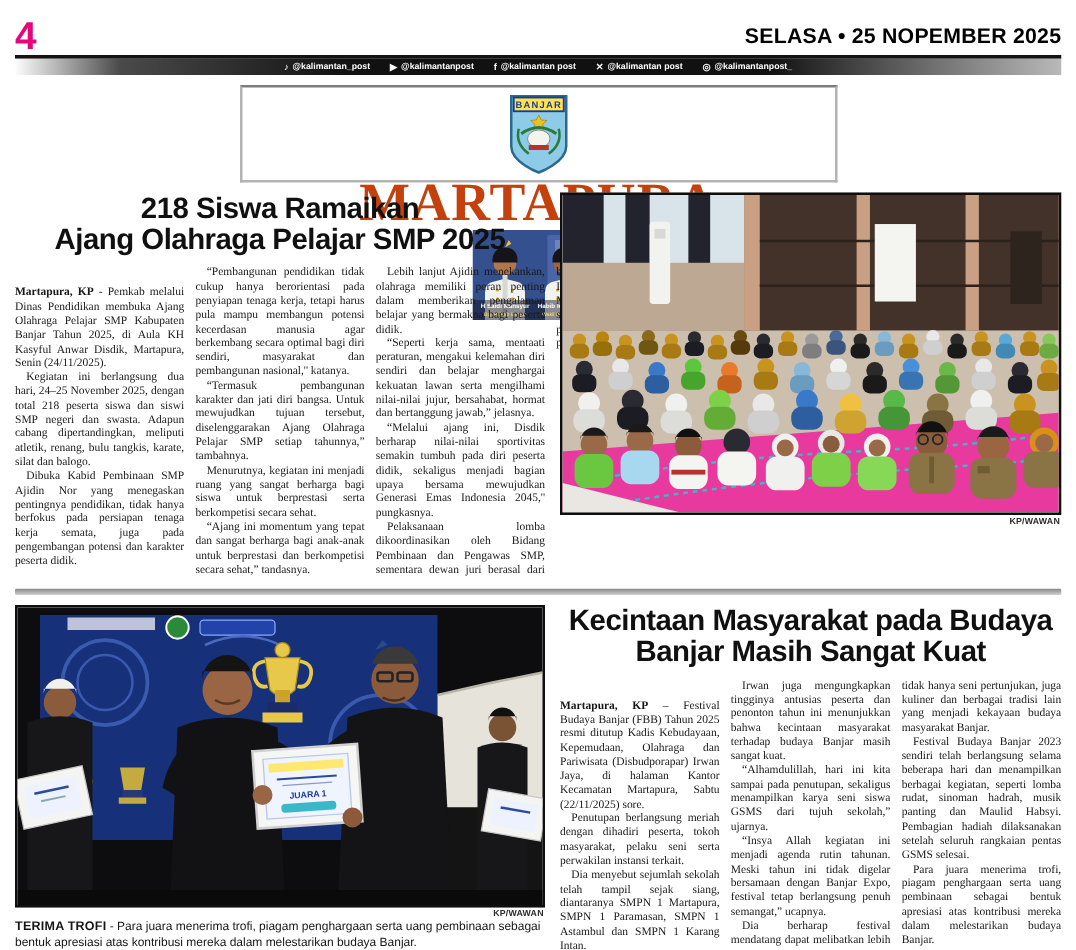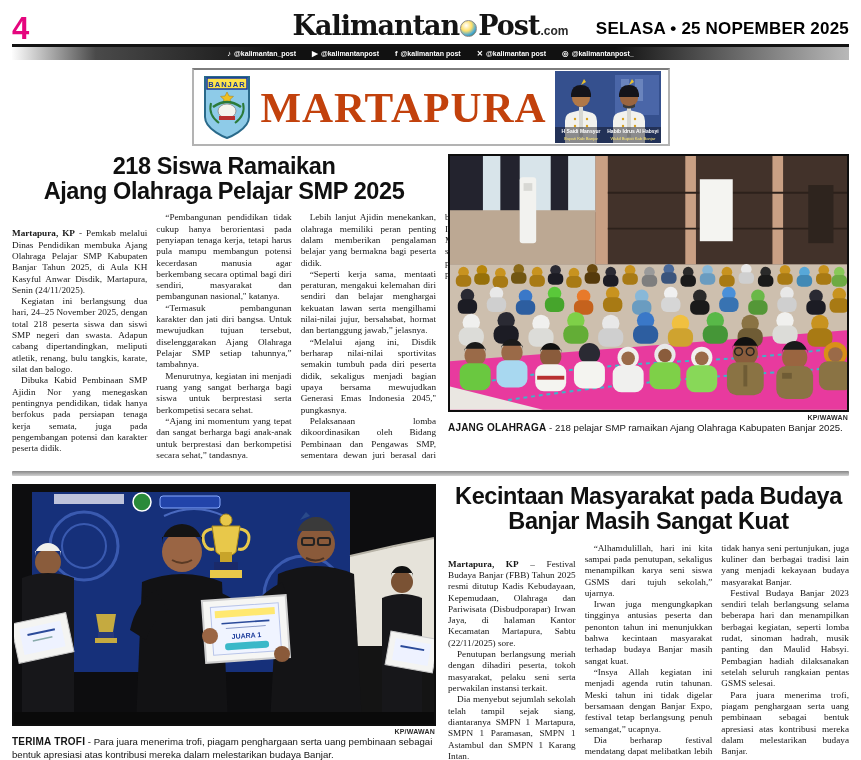--- a/index.html
+++ b/index.html
@@ -16,21 +16,21 @@
   .brand-suffix { font-size:12px; font-weight:700; color:#2a2a2a; margin-left:1px; }
   .edition-date { margin-left:auto; font-size:17px; font-weight:700; color:#000; padding-bottom:3px; letter-spacing:0.2px; }
   .masthead-rule { height:3px; background:#131313; margin-top:2px; }
   .social-bar { height:13px; display:flex; align-items:center; justify-content:center; gap:16px;
     background:linear-gradient(90deg,#fdfdfd 0%, #4a4a4a 10%, #111 32%, #111 72%, #b9b9b9 100%); }
   .social-item { display:flex; align-items:center; gap:3px; color:#fff; font-size:7px; font-weight:600; }
   .social-glyph { font-size:7.5px; line-height:1; }
 
   
   .banner { width:478px; height:78px; margin:8px auto 8px; border:2px solid #b3b3b3; border-top-color:#7d7d7d;
-    display:flex; align-items:center; justify-content:space-between; padding:3px 7px; background:#fff; }
+    display:flex; align-items:center; justify-content:space-between; padding:3px 7px; background:#fff;flex-direction:column; }
   .banner-title { font-family:"Liberation Serif", serif; font-size:43px; font-weight:600; color:#c2410c; letter-spacing:1px; line-height:1; }
   .crest svg, .officials svg { display:block; }
 
   
   .top-row, .bottom-row { display:flex; gap:12px; align-items:flex-start; }
   .article h1 { font-size:23.5px; font-weight:800; line-height:1.07; text-align:center; color:#101010;
     margin:0 0 8px; letter-spacing:-0.4px; }
   .body-columns { column-count:3; column-gap:9px; text-align:justify;
     font-family:"Liberation Serif", serif; font-size:9.2px; line-height:1.23; color:#171717; }
   .body-columns p { margin:0; text-indent:9px; }
@@ -57,26 +57,20 @@
     background:linear-gradient(180deg,#878787,#d2d2d2); }
 </style>
 </head>
 <body>
 
 <div class="page">
 
   <header>
     <div class="masthead-row">
       <div class="page-number">4</div>
-      <div class="brand">
-        <span class="brand-word">Kalimantan</span>
-        <span class="brand-globe"></span>
-        <span class="brand-word">Post</span>
-        <span class="brand-suffix">.com</span>
-      </div>
       <div class="edition-date">SELASA • 25 NOPEMBER 2025</div>
     </div>
     <div class="masthead-rule"></div>
     <div class="social-bar">
 
         <span class="social-item">
           <span class="social-glyph">♪</span>
           <span>@kalimantan_post</span>
         </span>
 
@@ -454,23 +448,20 @@
               </g>
             <g transform="translate(398,204)">
                 <circle r="12" fill="#d89018"></circle>
                 <circle r="7.5" cy="1" fill="#9a6a48"></circle>
                 <rect x="-17" y="8" width="34" height="30" rx="9" fill="#8a7344"></rect>
               </g>
           </g>
         </svg>
       </div>
       <div class="credit">KP/WAWAN</div>
-      <figcaption>
-        <span class="cap-label">AJANG OLAHRAGA</span><span> - 218 pelajar SMP ramaikan Ajang Olahraga Kabupaten Banjar 2025.</span>
-      </figcaption>
     </figure>
   </section>
 
   <div class="section-divider"></div>
 
   <section class="bottom-row">
 
     <figure class="photo-block-2">
       <div class="photo-frame">
         <svg viewBox="0 0 420 238" preserveAspectRatio="none">
@@ -578,22 +569,22 @@
     <article class="article article-2">
       <h1>
         <span>Kecintaan Masyarakat pada Budaya</span><br>
         <span>Banjar Masih Sangat Kuat</span>
       </h1>
       <div class="body-columns">
         <p class="lead"><b>Martapura, KP</b><span> – Festival Budaya Banjar (FBB) Tahun 2025 resmi ditutup Kadis Kebudayaan, Kepemudaan, Olahraga dan Pariwisata (Disbudporapar) Irwan Jaya, di halaman Kantor Kecamatan Martapura, Sabtu (22/11/2025) sore.</span></p>
 
       <p>Penutupan berlangsung meriah dengan dihadiri peserta, tokoh masyarakat, pelaku seni serta perwakilan instansi terkait.</p>
           <p>Dia menyebut sejumlah sekolah telah tampil sejak siang, diantaranya SMPN 1 Martapura, SMPN 1 Paramasan, SMPN 1 Astambul dan SMPN 1 Karang Intan.</p>
+          <p>Irwan juga mengungkapkan tingginya antusias peserta dan penonton tahun ini menunjukkan bahwa kecintaan masyarakat terhadap budaya Banjar masih sangat kuat.</p>
           <p>“Alhamdulillah, hari ini kita sampai pada penutupan, sekaligus menampilkan karya seni siswa GSMS dari tujuh sekolah,” ujarnya.</p>
-          <p>Irwan juga mengungkapkan tingginya antusias peserta dan penonton tahun ini menunjukkan bahwa kecintaan masyarakat terhadap budaya Banjar masih sangat kuat.</p>
           <p>“Insya Allah kegiatan ini menjadi agenda rutin tahunan. Meski tahun ini tidak digelar bersamaan dengan Banjar Expo, festival tetap berlangsung penuh semangat,” ucapnya.</p>
           <p>Dia berharap festival mendatang dapat melibatkan lebih banyak sektor budaya daerah, tidak hanya seni pertunjukan, juga kuliner dan berbagai tradisi lain yang menjadi kekayaan budaya masyarakat Banjar.</p>
           <p>Festival Budaya Banjar 2023 sendiri telah berlangsung selama beberapa hari dan menampilkan berbagai kegiatan, seperti lomba rudat, sinoman hadrah, musik panting dan Maulid Habsyi. Pembagian hadiah dilaksanakan setelah seluruh rangkaian pentas GSMS selesai.</p>
           <p>Para juara menerima trofi, piagam penghargaan serta uang pembinaan sebagai bentuk apresiasi atas kontribusi mereka dalam melestarikan budaya Banjar.</p>
           <p>(Wan/K-3)</p>
         </div>
     </article>
   </section>
 
 </div>

